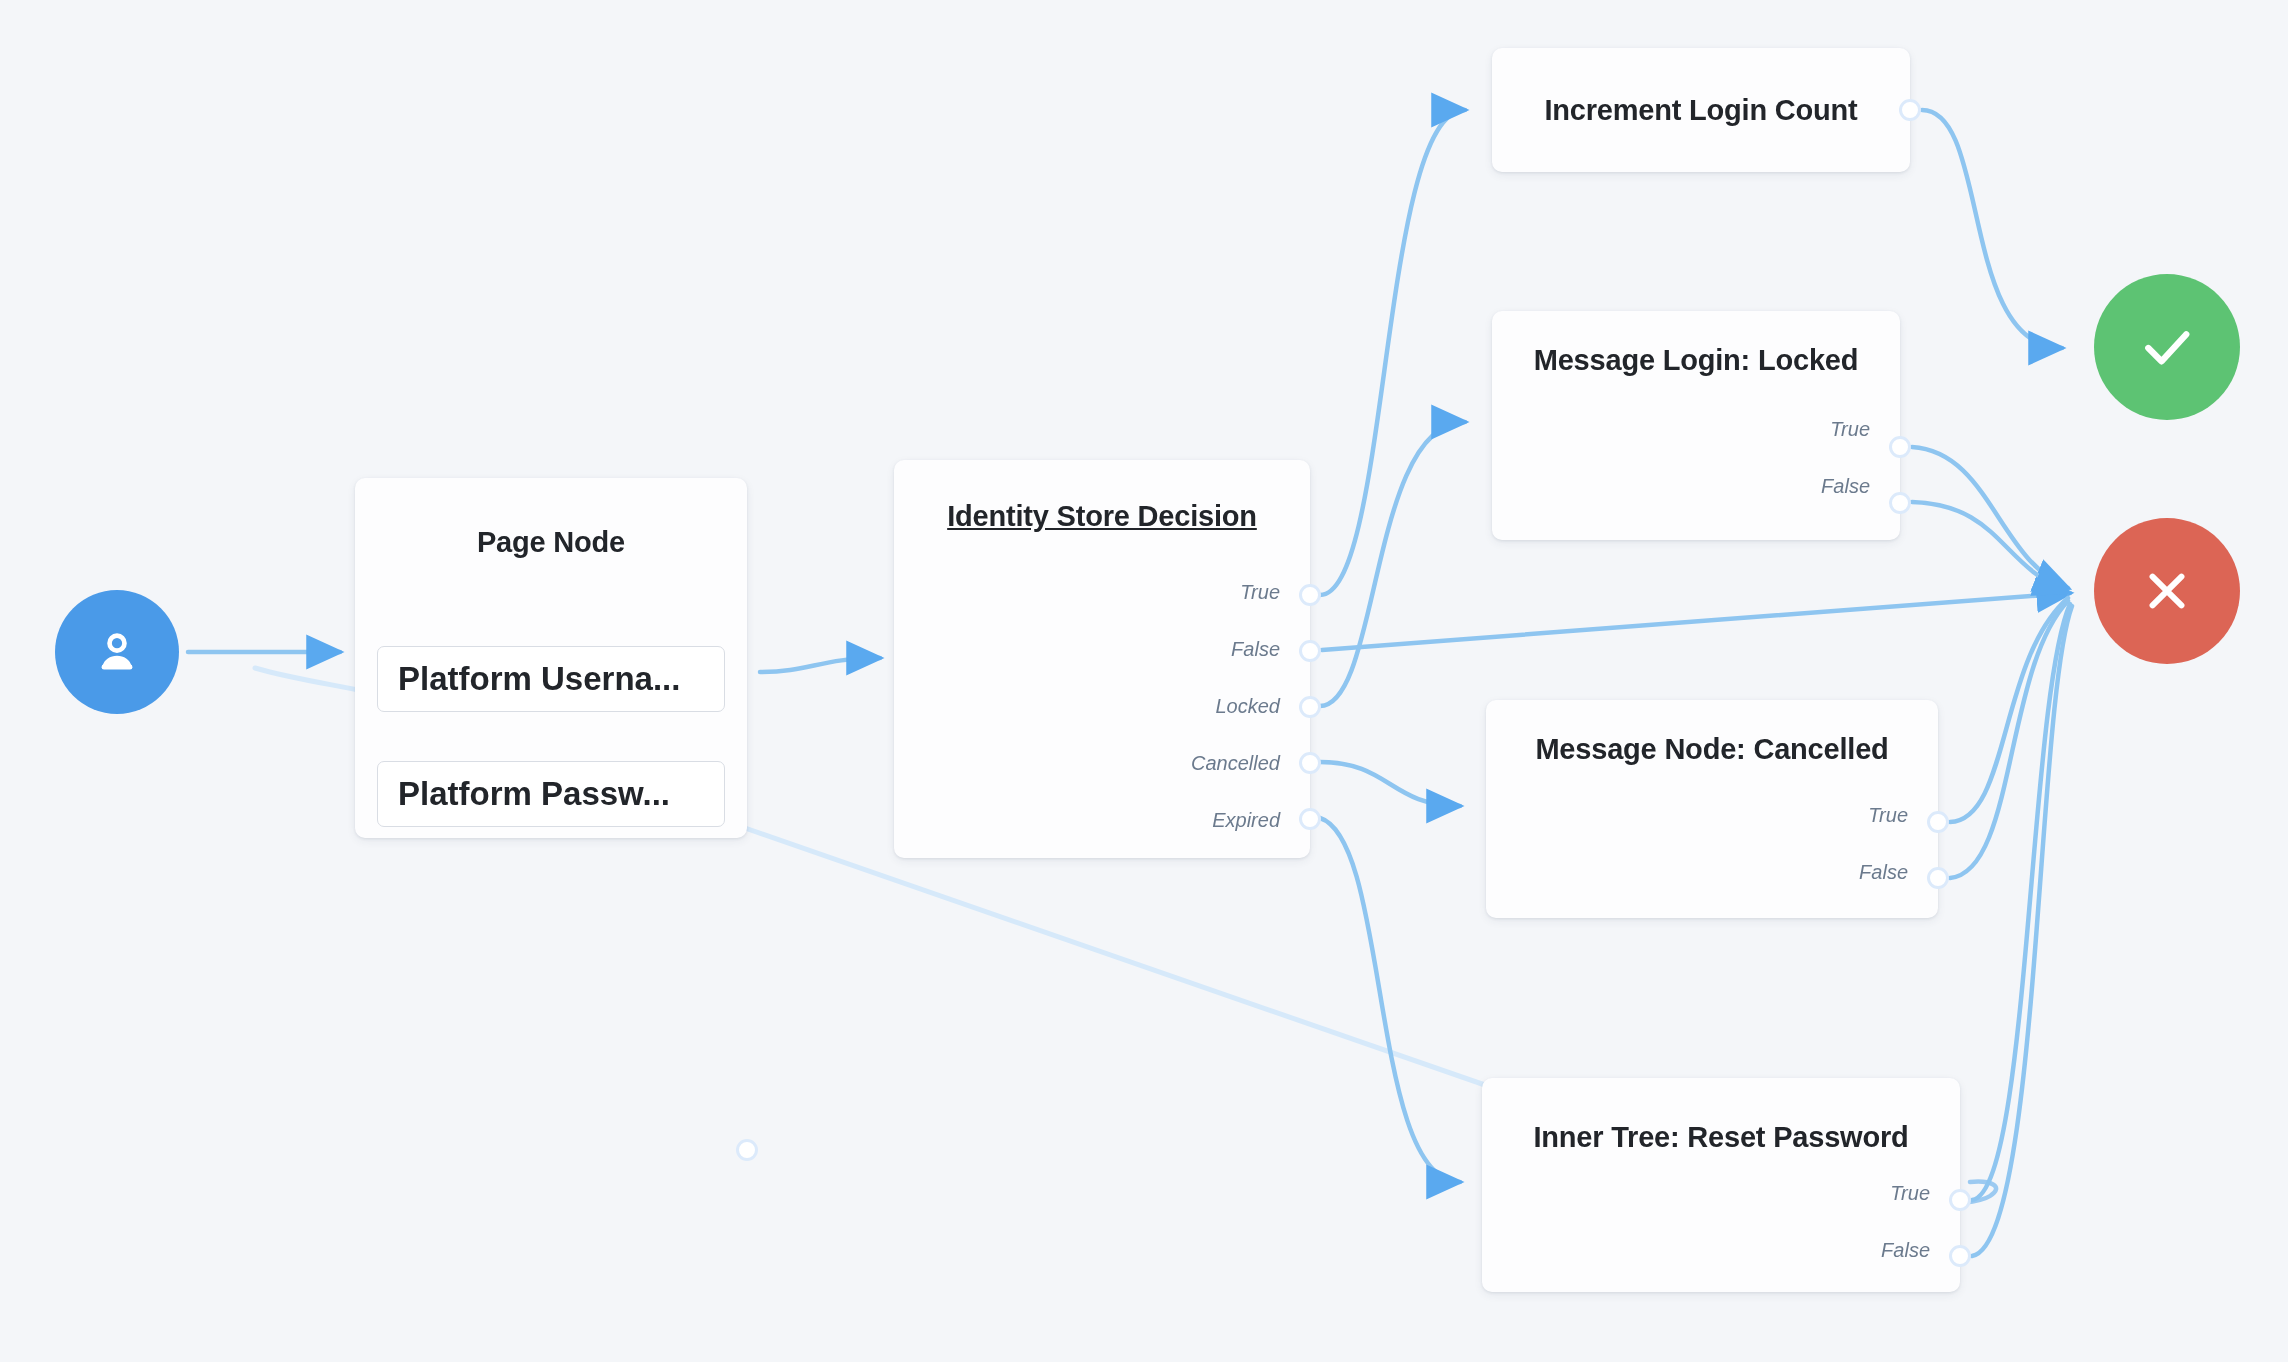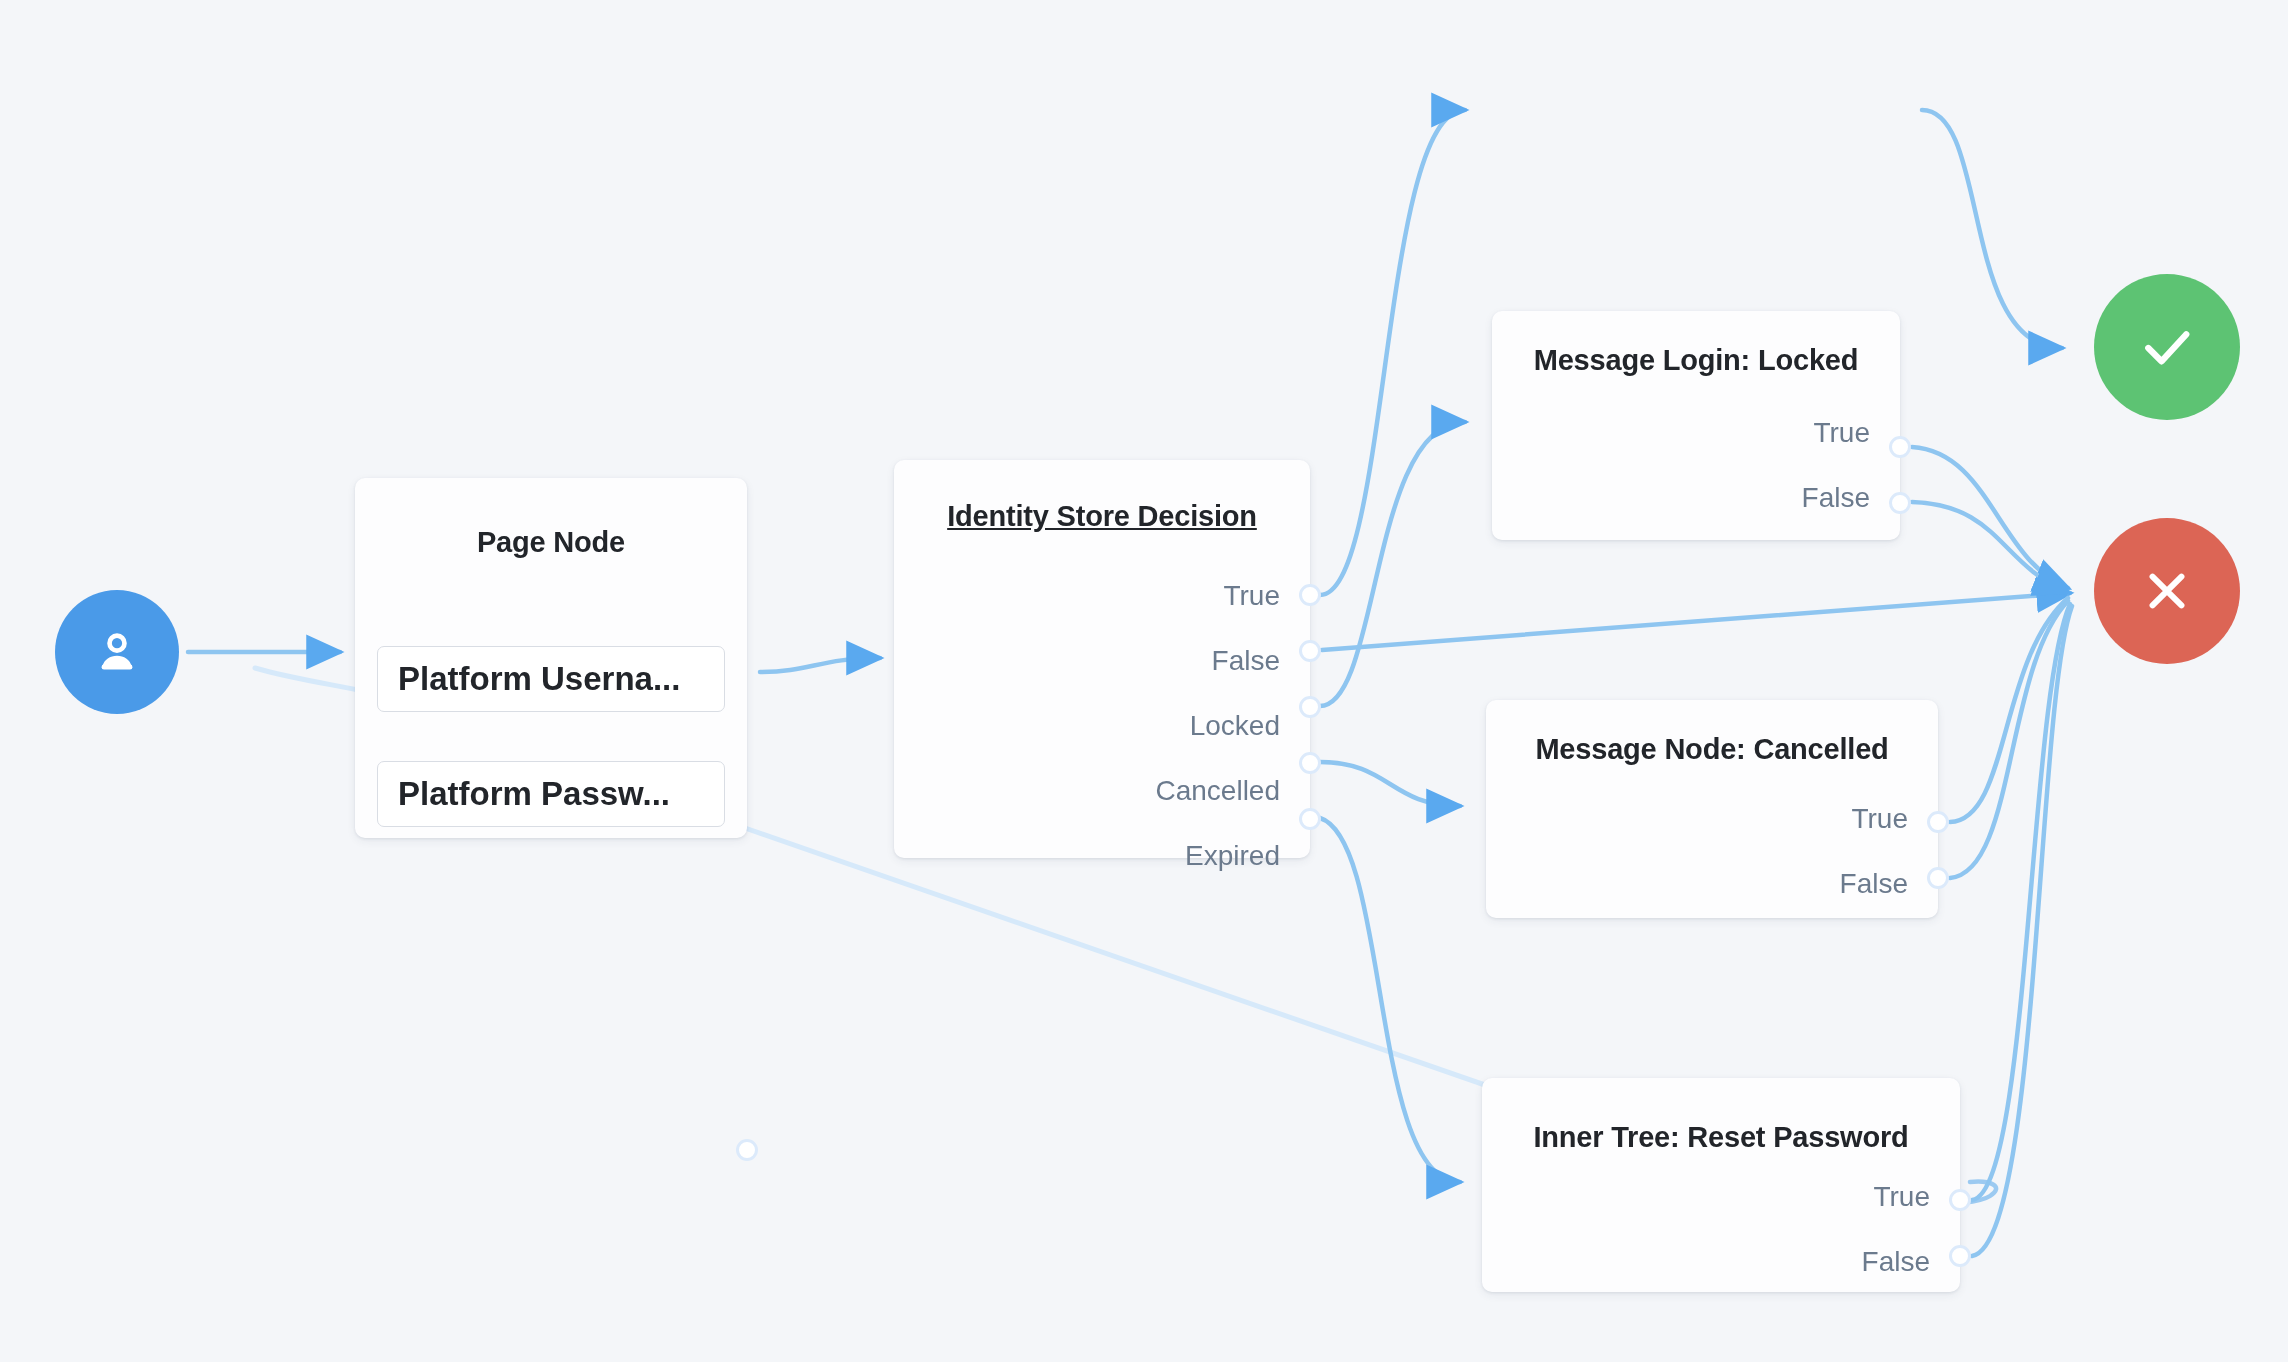--- a/index.html
+++ b/index.html
@@ -31,24 +31,25 @@
     white-space:nowrap;
   }
   .outputs{
     position:absolute;
     right:30px;
     display:flex;
     flex-direction:column;
     align-items:flex-end;
   }
   .out-label{
-    font-size:28px;
+    font-size:20px;
     color:#6b7a8d;
     line-height:1;
     white-space:nowrap;
+    font-style:italic;
   }
   .port{
     position:absolute;
     width:22px;height:22px;
     border-radius:50%;
     background:#ffffff;
     border:3px solid #dceafb;
     box-sizing:border-box;
     z-index:5;
   }
@@ -149,20 +150,24 @@
       <div class="out-label">Cancelled</div>
       <div class="out-label">Expired</div>
     </div>
     <div class="port" style="left:405px;top:124px;"></div>
     <div class="port" style="left:405px;top:180px;"></div>
     <div class="port" style="left:405px;top:236px;"></div>
     <div class="port" style="left:405px;top:292px;"></div>
     <div class="port" style="left:405px;top:348px;"></div>
   </div>
 
+  <div class="node" style="left:1492px;top:48px;width:418px;height:124px;">
+    <div class="node-title" style="top:46px;">Increment Login Count</div>
+    <div class="port" style="left:407px;top:51px;"></div>
+  </div>
 
   <div class="node" style="left:1492px;top:311px;width:408px;height:229px;">
     <div class="node-title" style="top:33px;">Message Login: Locked</div>
     <div class="outputs" style="top:108px;right:30px;gap:37px;">
       <div class="out-label">True</div>
       <div class="out-label">False</div>
     </div>
     <div class="port" style="left:397px;top:125px;"></div>
     <div class="port" style="left:397px;top:181px;"></div>
   </div>

